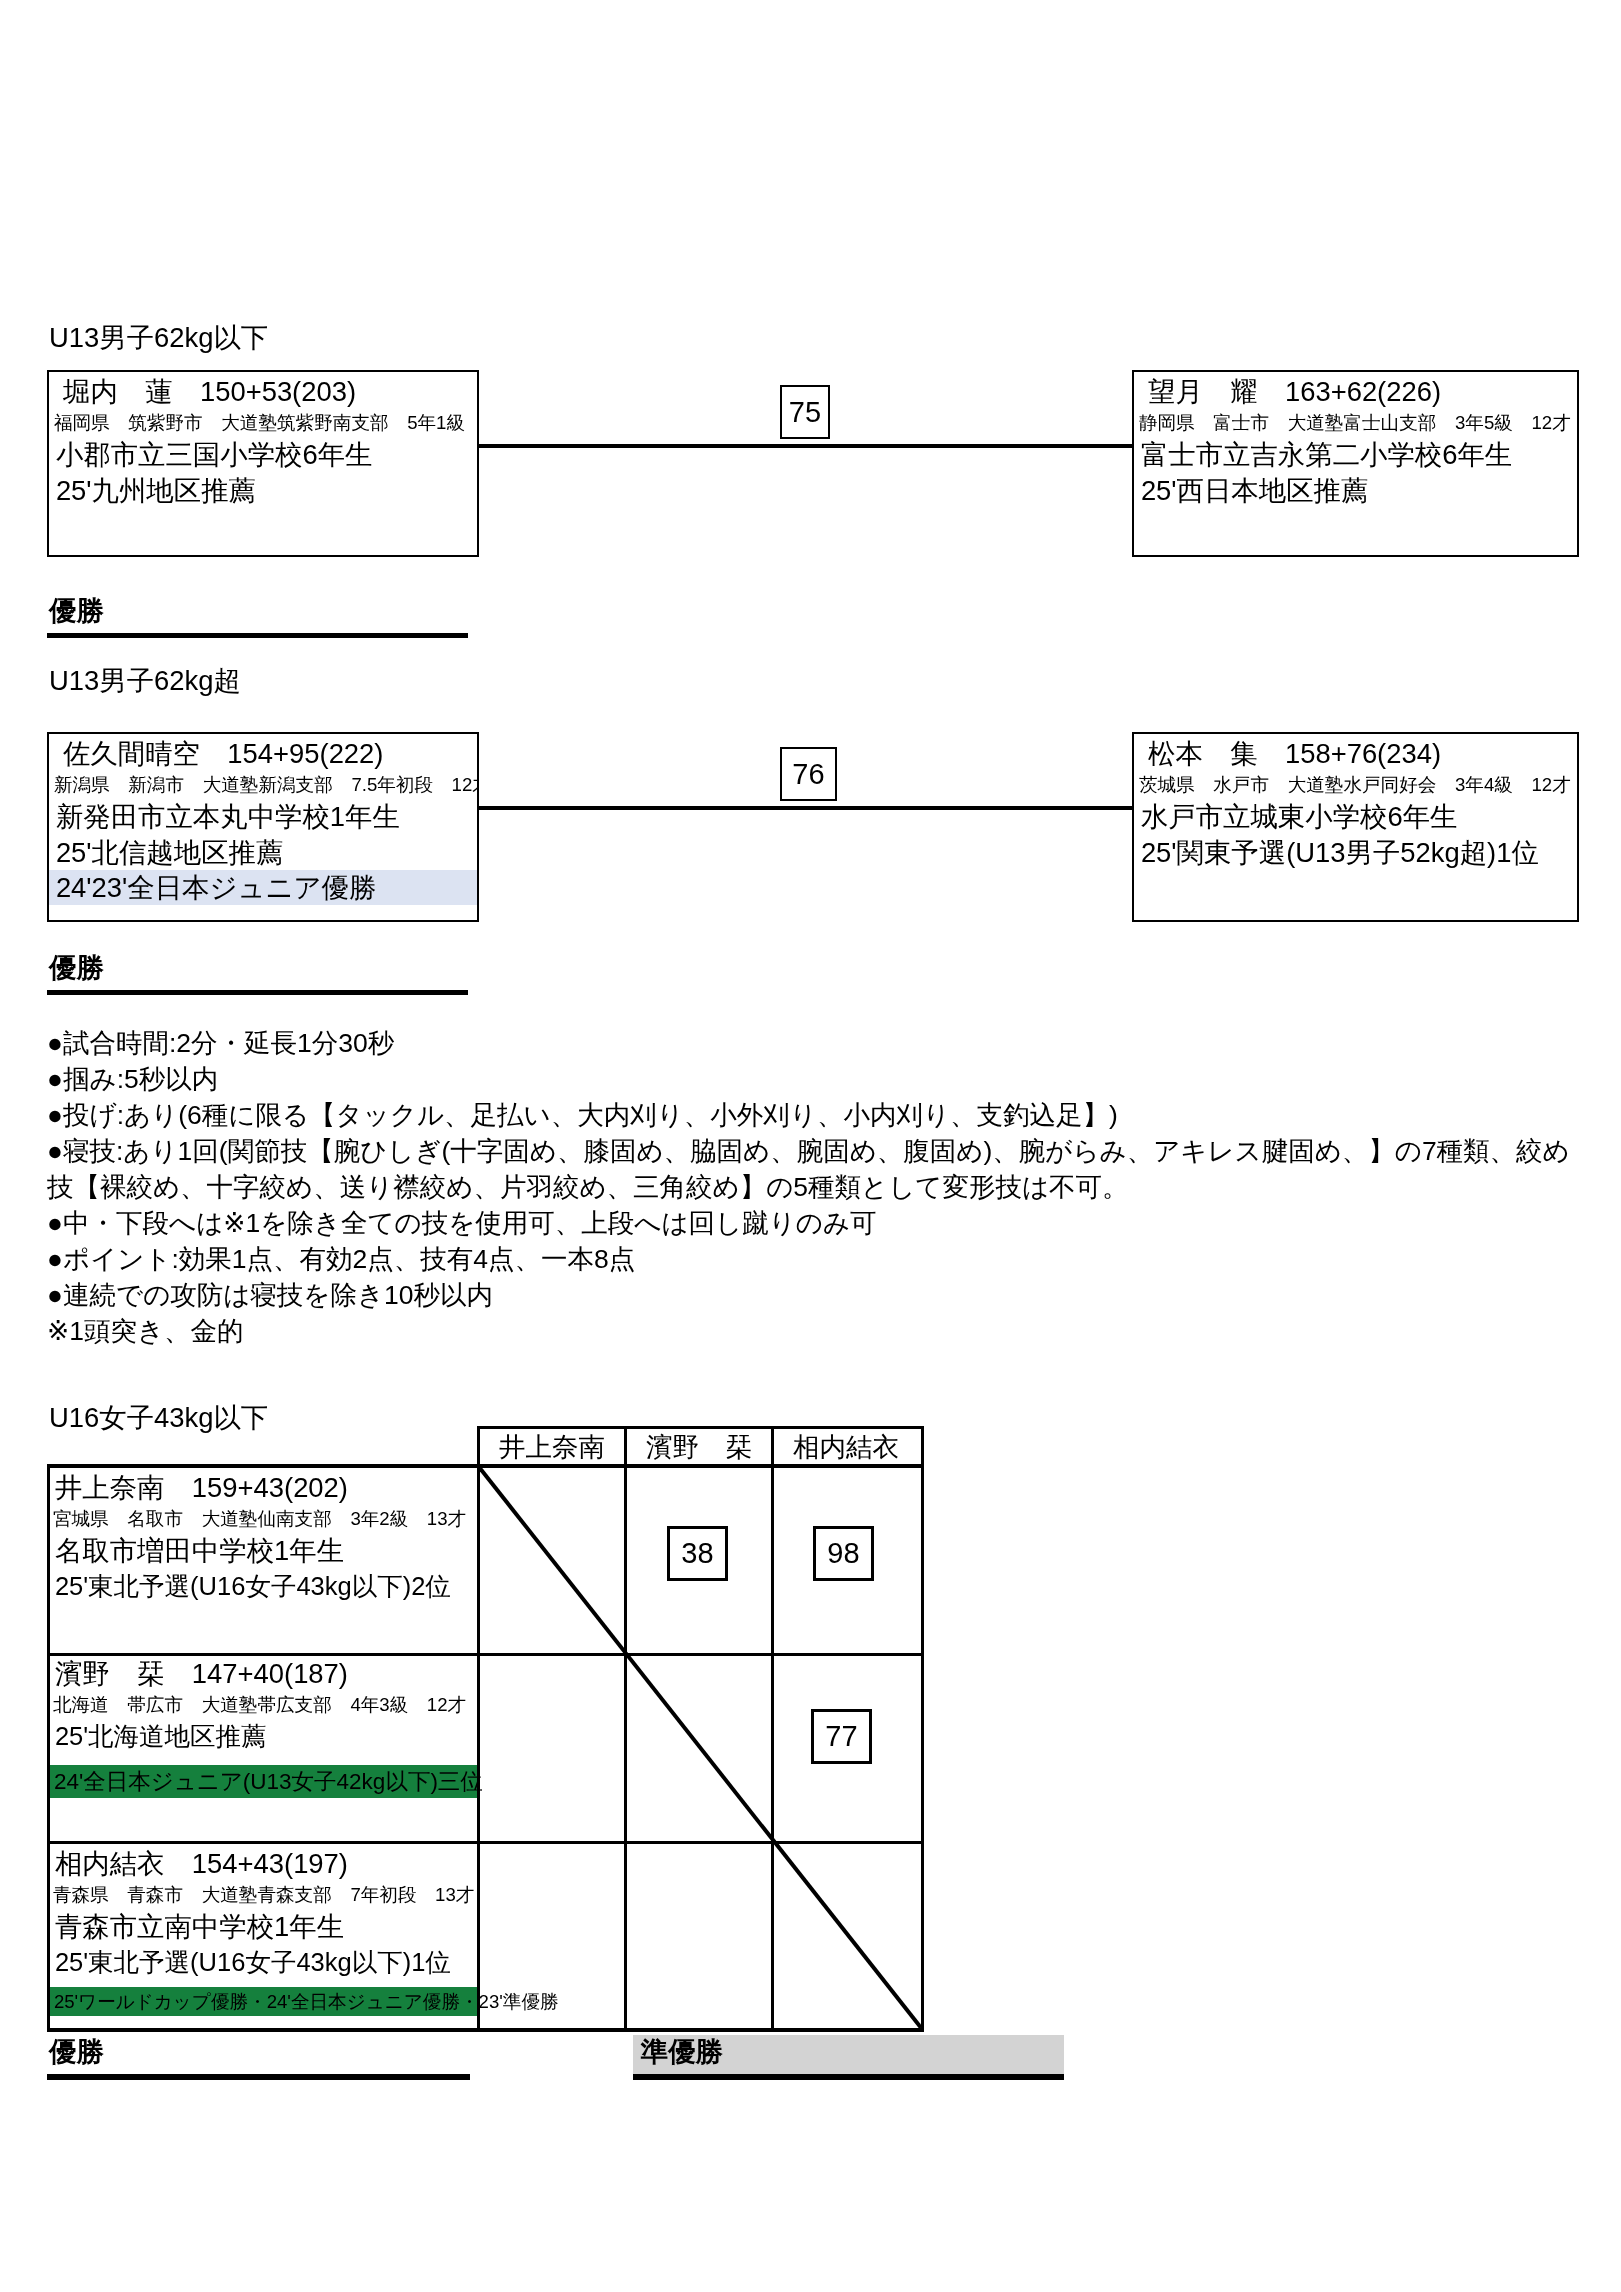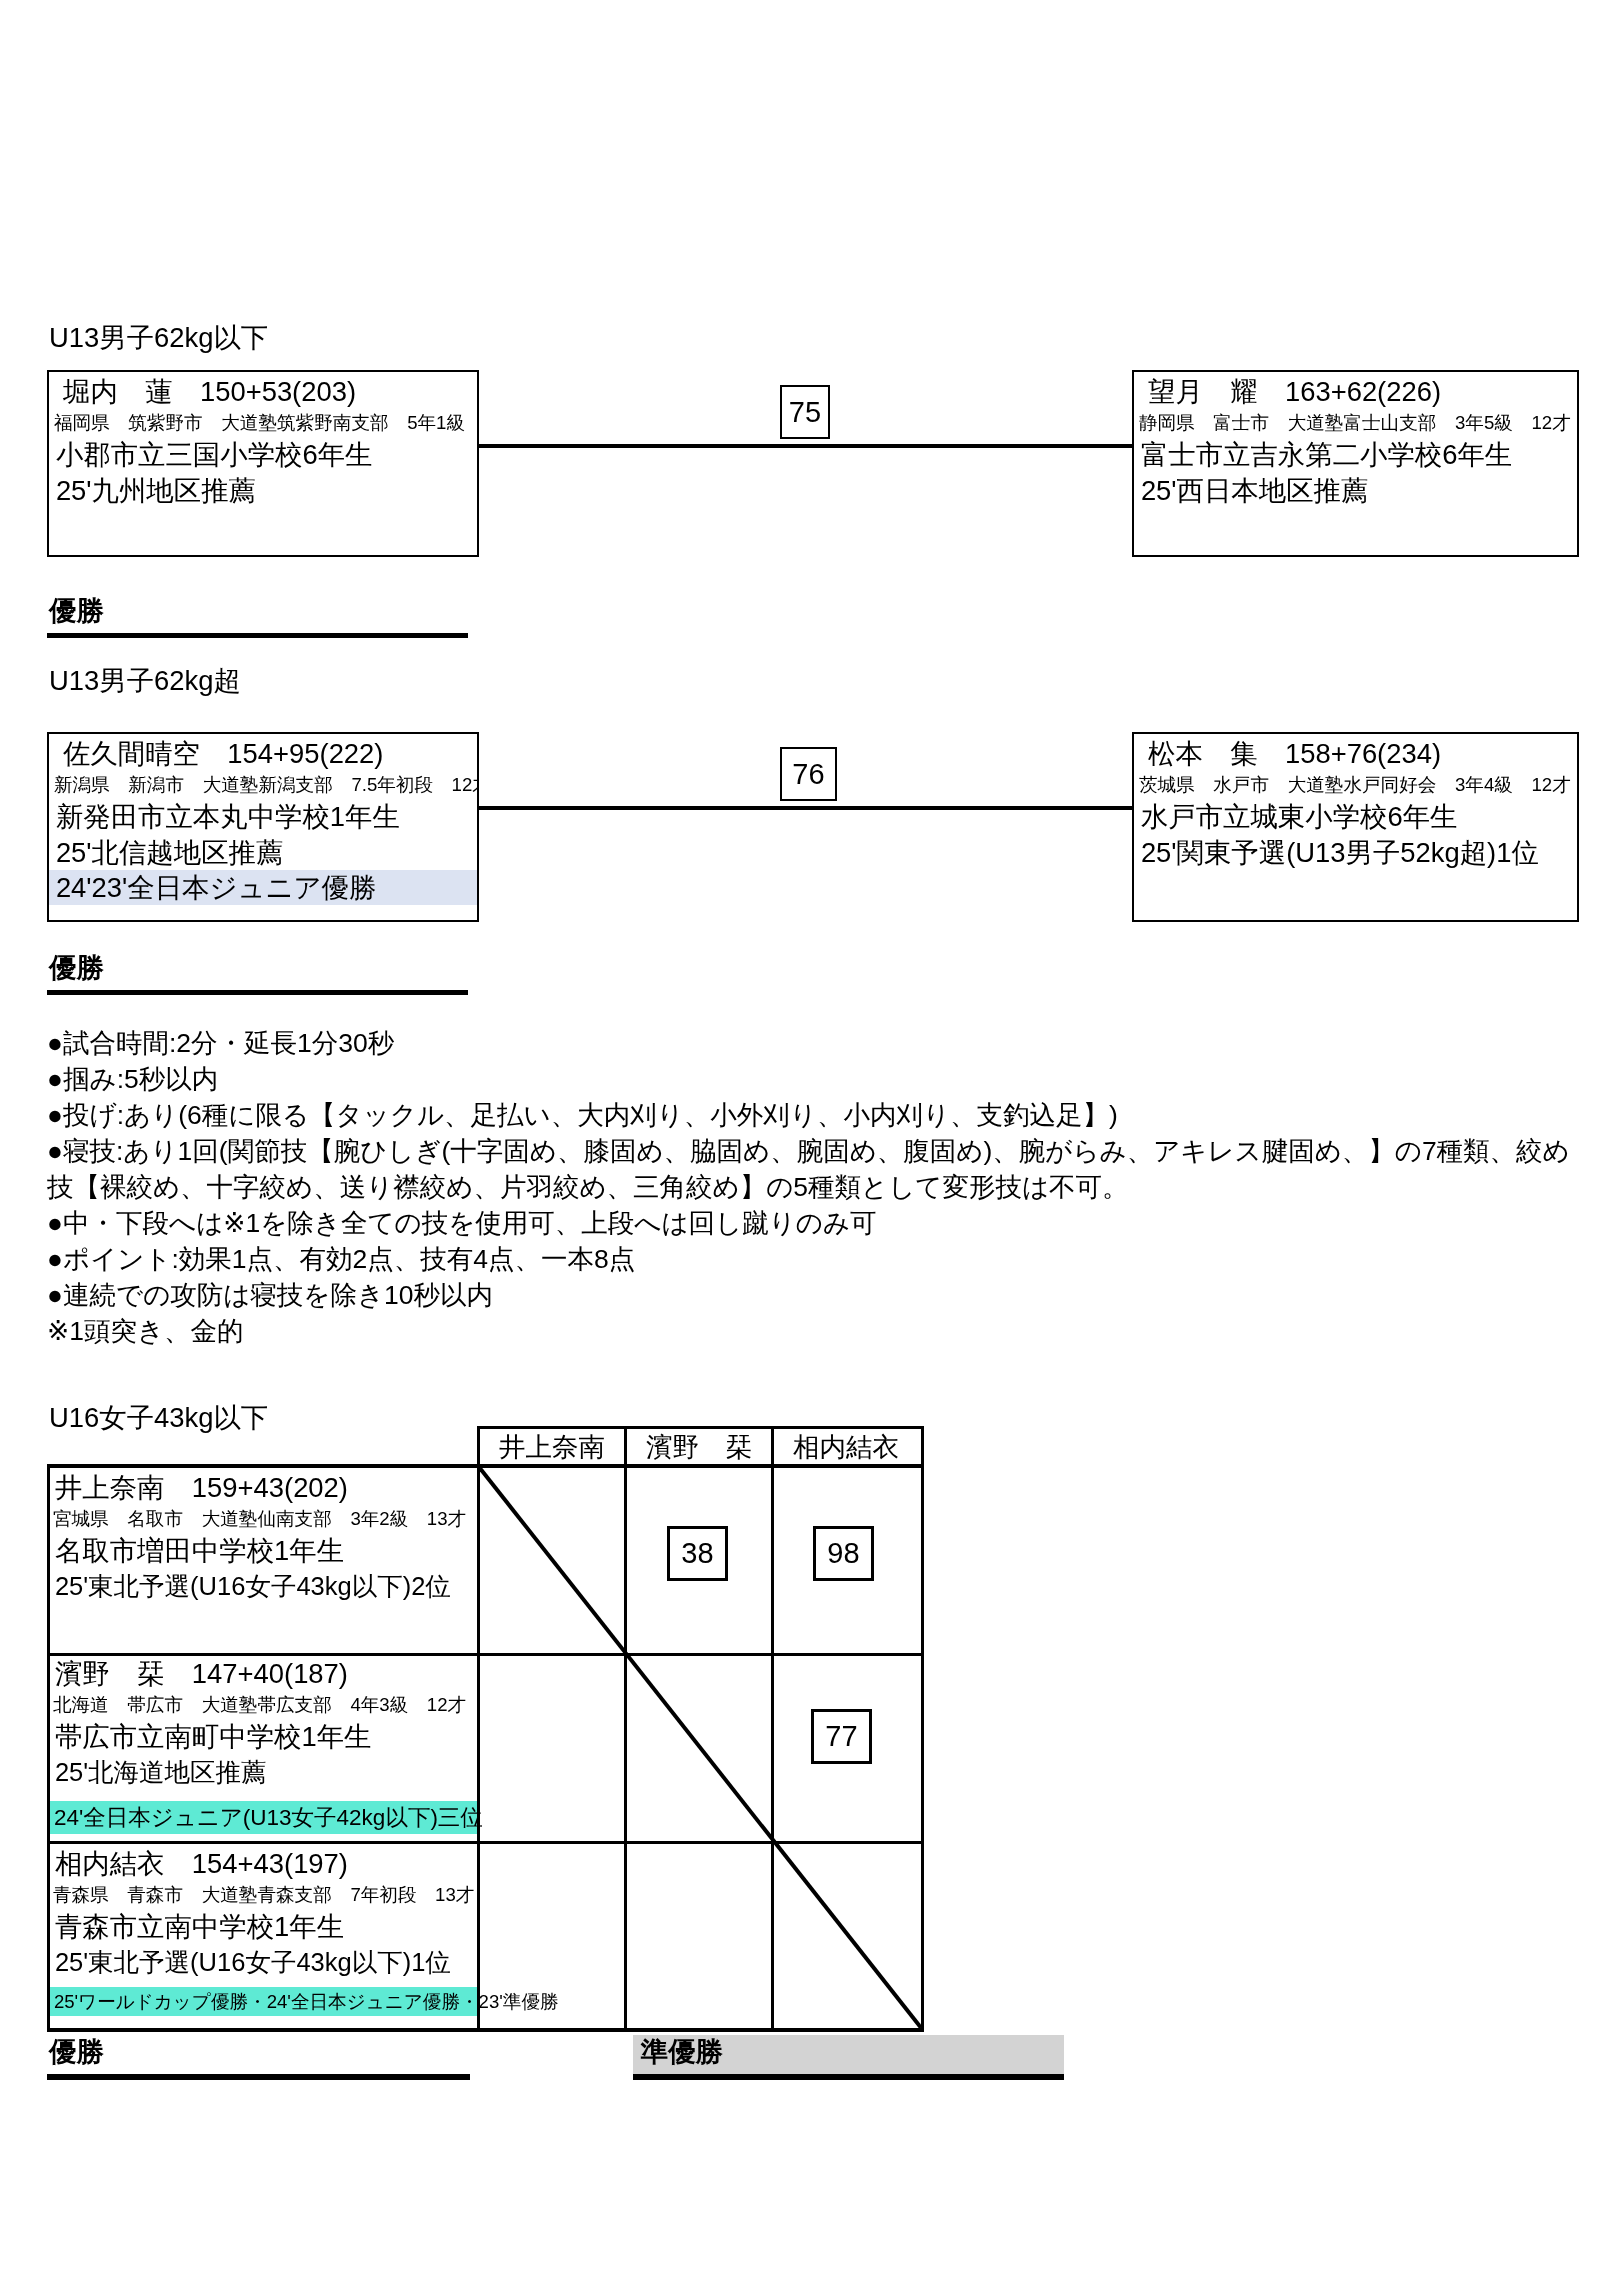--- a/index.html
+++ b/index.html
@@ -30,21 +30,21 @@
   .rule-line { min-height:36px; }
   .rr-header {
     position:absolute; font-size:26.5px; display:flex; align-items:center; justify-content:center;
     white-space:nowrap;
   }
   .rr-cell-content { position:absolute; overflow:visible; }
   .t-name   { font-size:27.4px; line-height:36px; padding-left:4.9px; white-space:nowrap; }
   .t-affil  { font-size:18.6px; line-height:26.5px; padding-left:2.9px; white-space:nowrap; }
   .t-school { font-size:27.4px; line-height:36px; padding-left:4.9px; white-space:nowrap; }
   .t-qual   { font-size:25.5px; line-height:35px; padding-left:4.9px; white-space:nowrap; }
-  .t-achv   { font-size:22.5px; line-height:33px; padding-left:3.9px; white-space:nowrap; background:#5eead4; }
+  .t-achv   { font-size:22.5px; line-height:33px; padding-left:3.9px; white-space:nowrap; background:#15803d; }
   .t-achv.small { font-size:18.6px; line-height:29px; }
   .push12 { margin-top:11.8px; }
   .push8  { margin-top:7.8px; }
   .grey-bar { position:absolute; background:#d3d3d3; }
   .runner-label { position:absolute; font-size:27.4px; font-weight:bold; padding-left:7.8px; white-space:nowrap; }
   .diag { position:absolute; }
 </style>
 </head>
 <body>
 
@@ -140,21 +140,20 @@
   <div class="numbox thick" style="left:667px;top:1526px;width:61px;height:55px">
     <span>38</span>
   </div>
   <div class="numbox thick" style="left:813px;top:1526px;width:61px;height:55px">
     <span>98</span>
   </div>
 
   <div class="rr-cell-content" style="left:50px;top:1656px;width:427px">
     <div class="t-name">濱野　栞　147+40(187)</div>
     <div class="t-affil">北海道　帯広市　大道塾帯広支部　4年3級　12才</div>
-    <div class="t-school">帯広市立南町中学校1年生</div>
     <div class="t-qual">25'北海道地区推薦</div>
     <div class="t-achv push12">24'全日本ジュニア(U13女子42kg以下)三位</div>
   </div>
   <div class="numbox thick" style="left:811px;top:1709px;width:61px;height:55px">
     <span>77</span>
   </div>
 
   <div class="rr-cell-content" style="left:50px;top:1846px;width:427px">
     <div class="t-name">相内結衣　154+43(197)</div>
     <div class="t-affil">青森県　青森市　大道塾青森支部　7年初段　13才</div>

